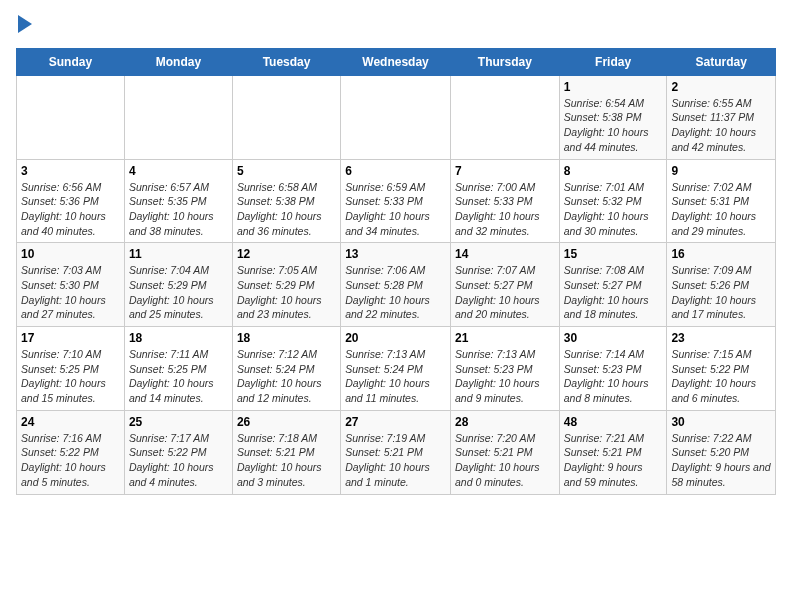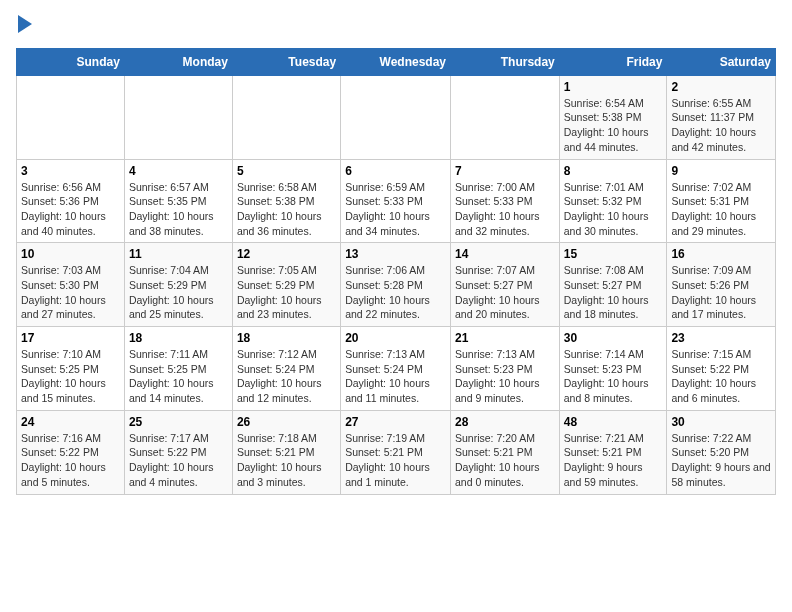--- a/index.html
+++ b/index.html
@@ -49,21 +49,21 @@
     }
     table {
       width: 100%;
       border-collapse: collapse;
       font-size: 11px;
     }
     thead th {
       background-color: #2a6db5;
       color: #fff;
       padding: 6px 4px;
-      text-align: right;
+      text-align: center;
       font-weight: bold;
       font-size: 12px;
       border: 1px solid #2a6db5;
     }
     tbody td {
       border: 1px solid #ccc;
       vertical-align: top;
       padding: 4px;
       width: 113px;
       height: 82px;
@@ -75,20 +75,21 @@
     .day-num {
       font-weight: bold;
       font-size: 12px;
       display: block;
       margin-bottom: 2px;
     }
     .day-detail {
       font-size: 10.5px;
       color: #333;
       line-height: 1.4;
+      font-style: italic;
     }
     td.empty {
       background: #fff !important;
     }
   </style>
 </head>
 <body>
 
 <div class="header">
   <div class="logo">

